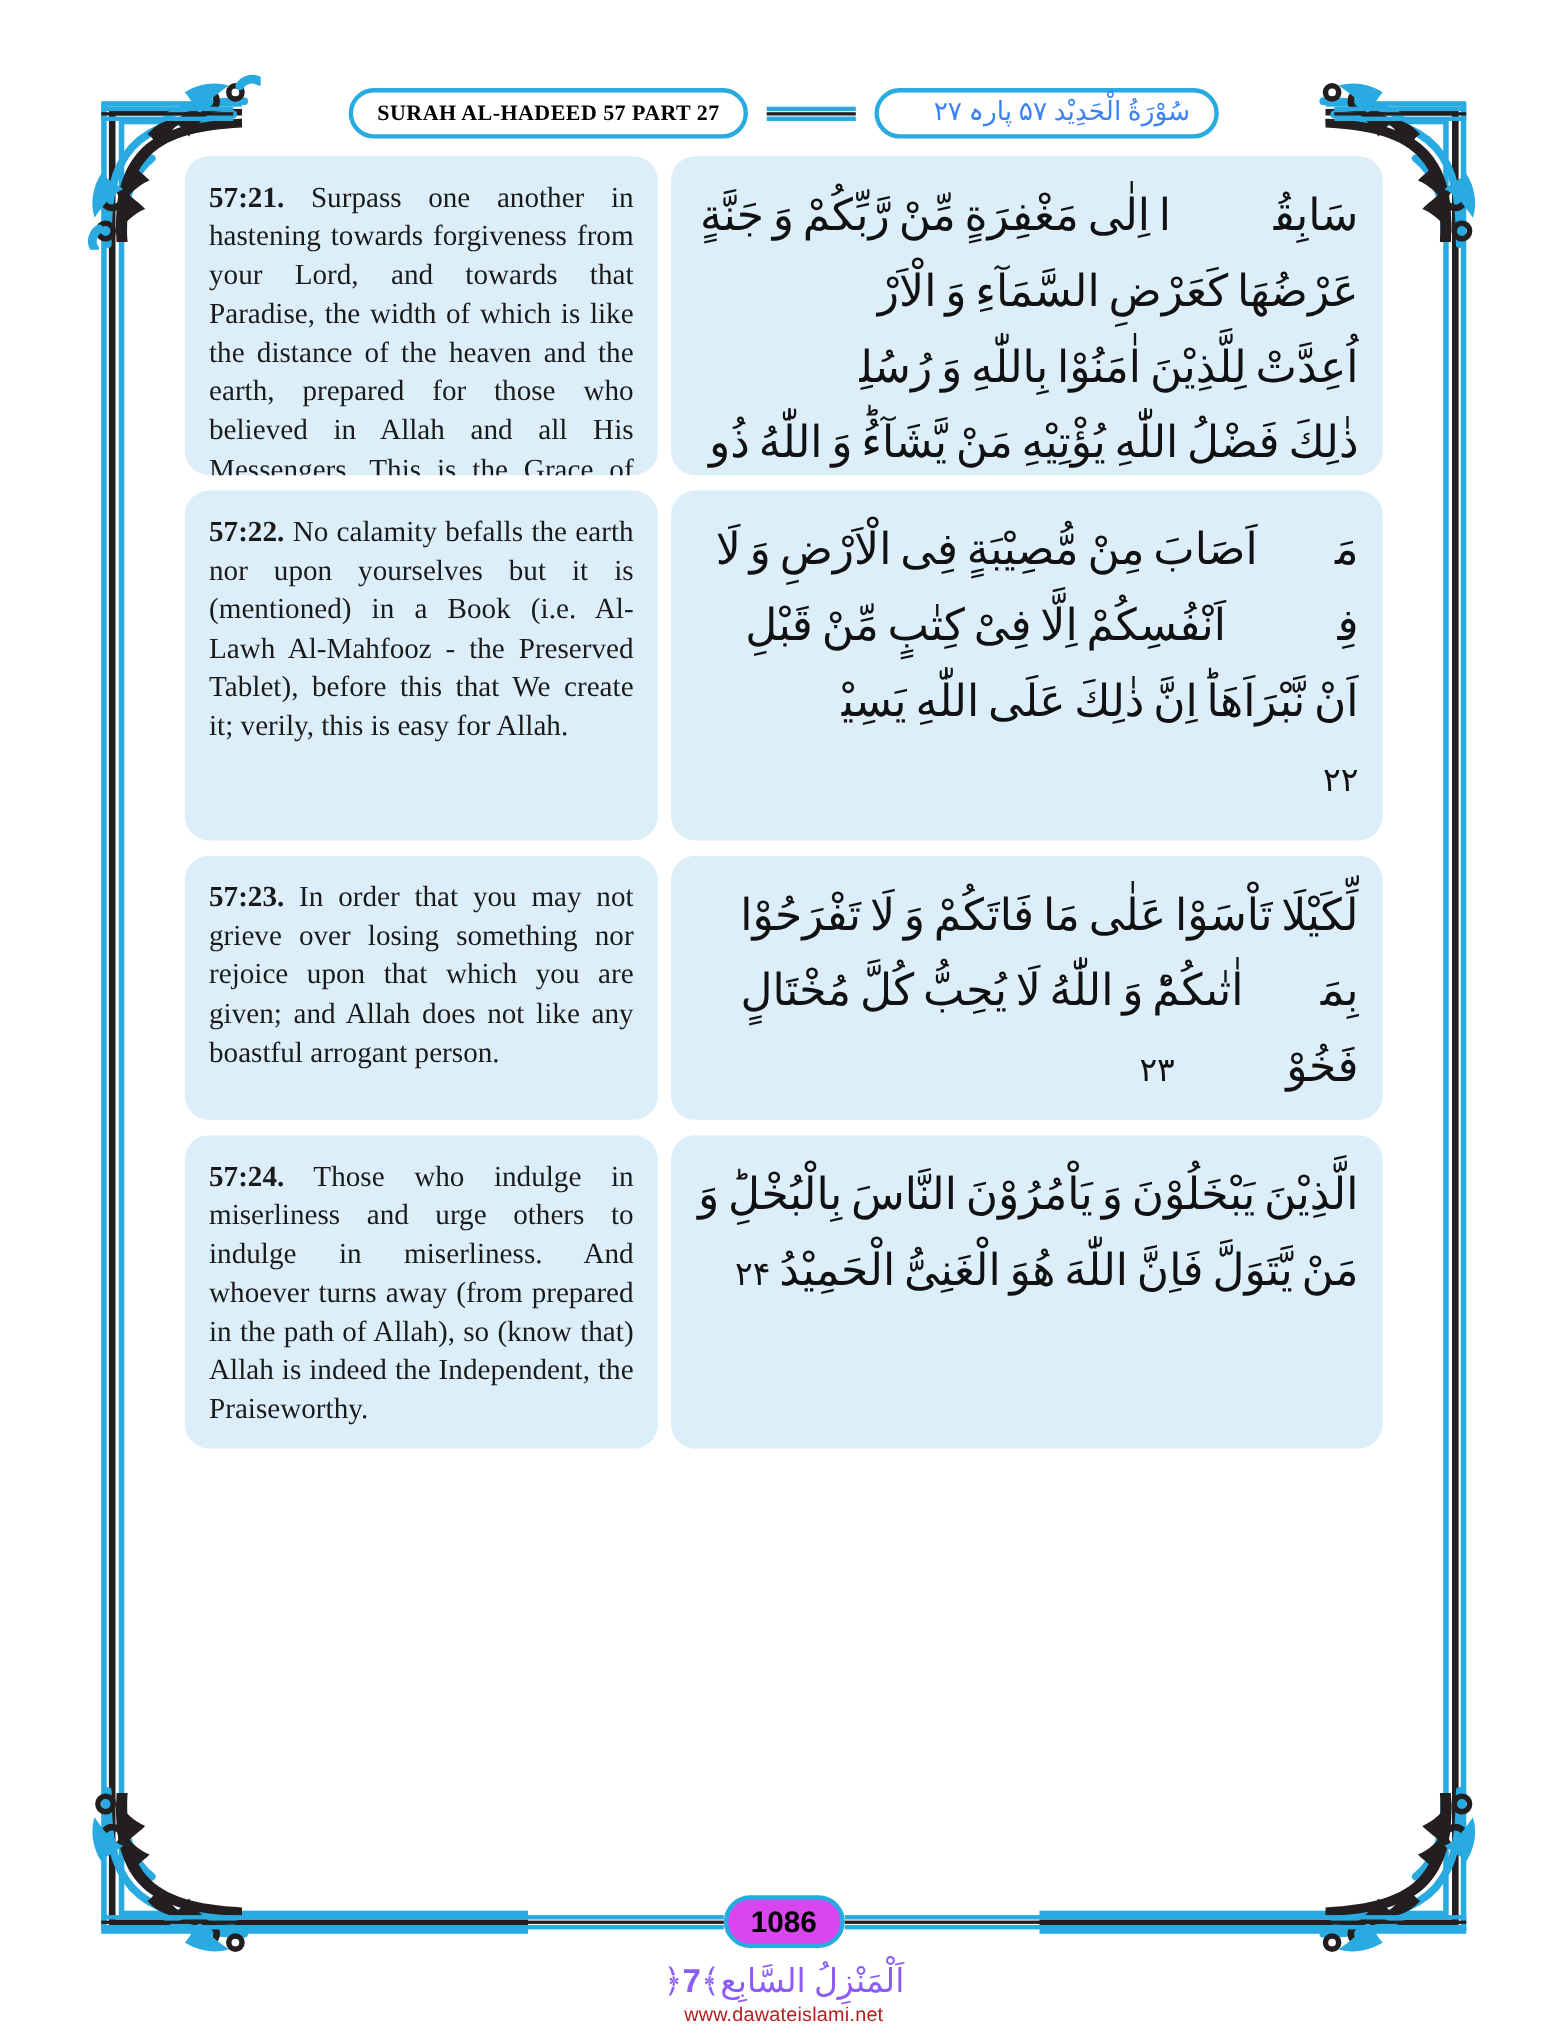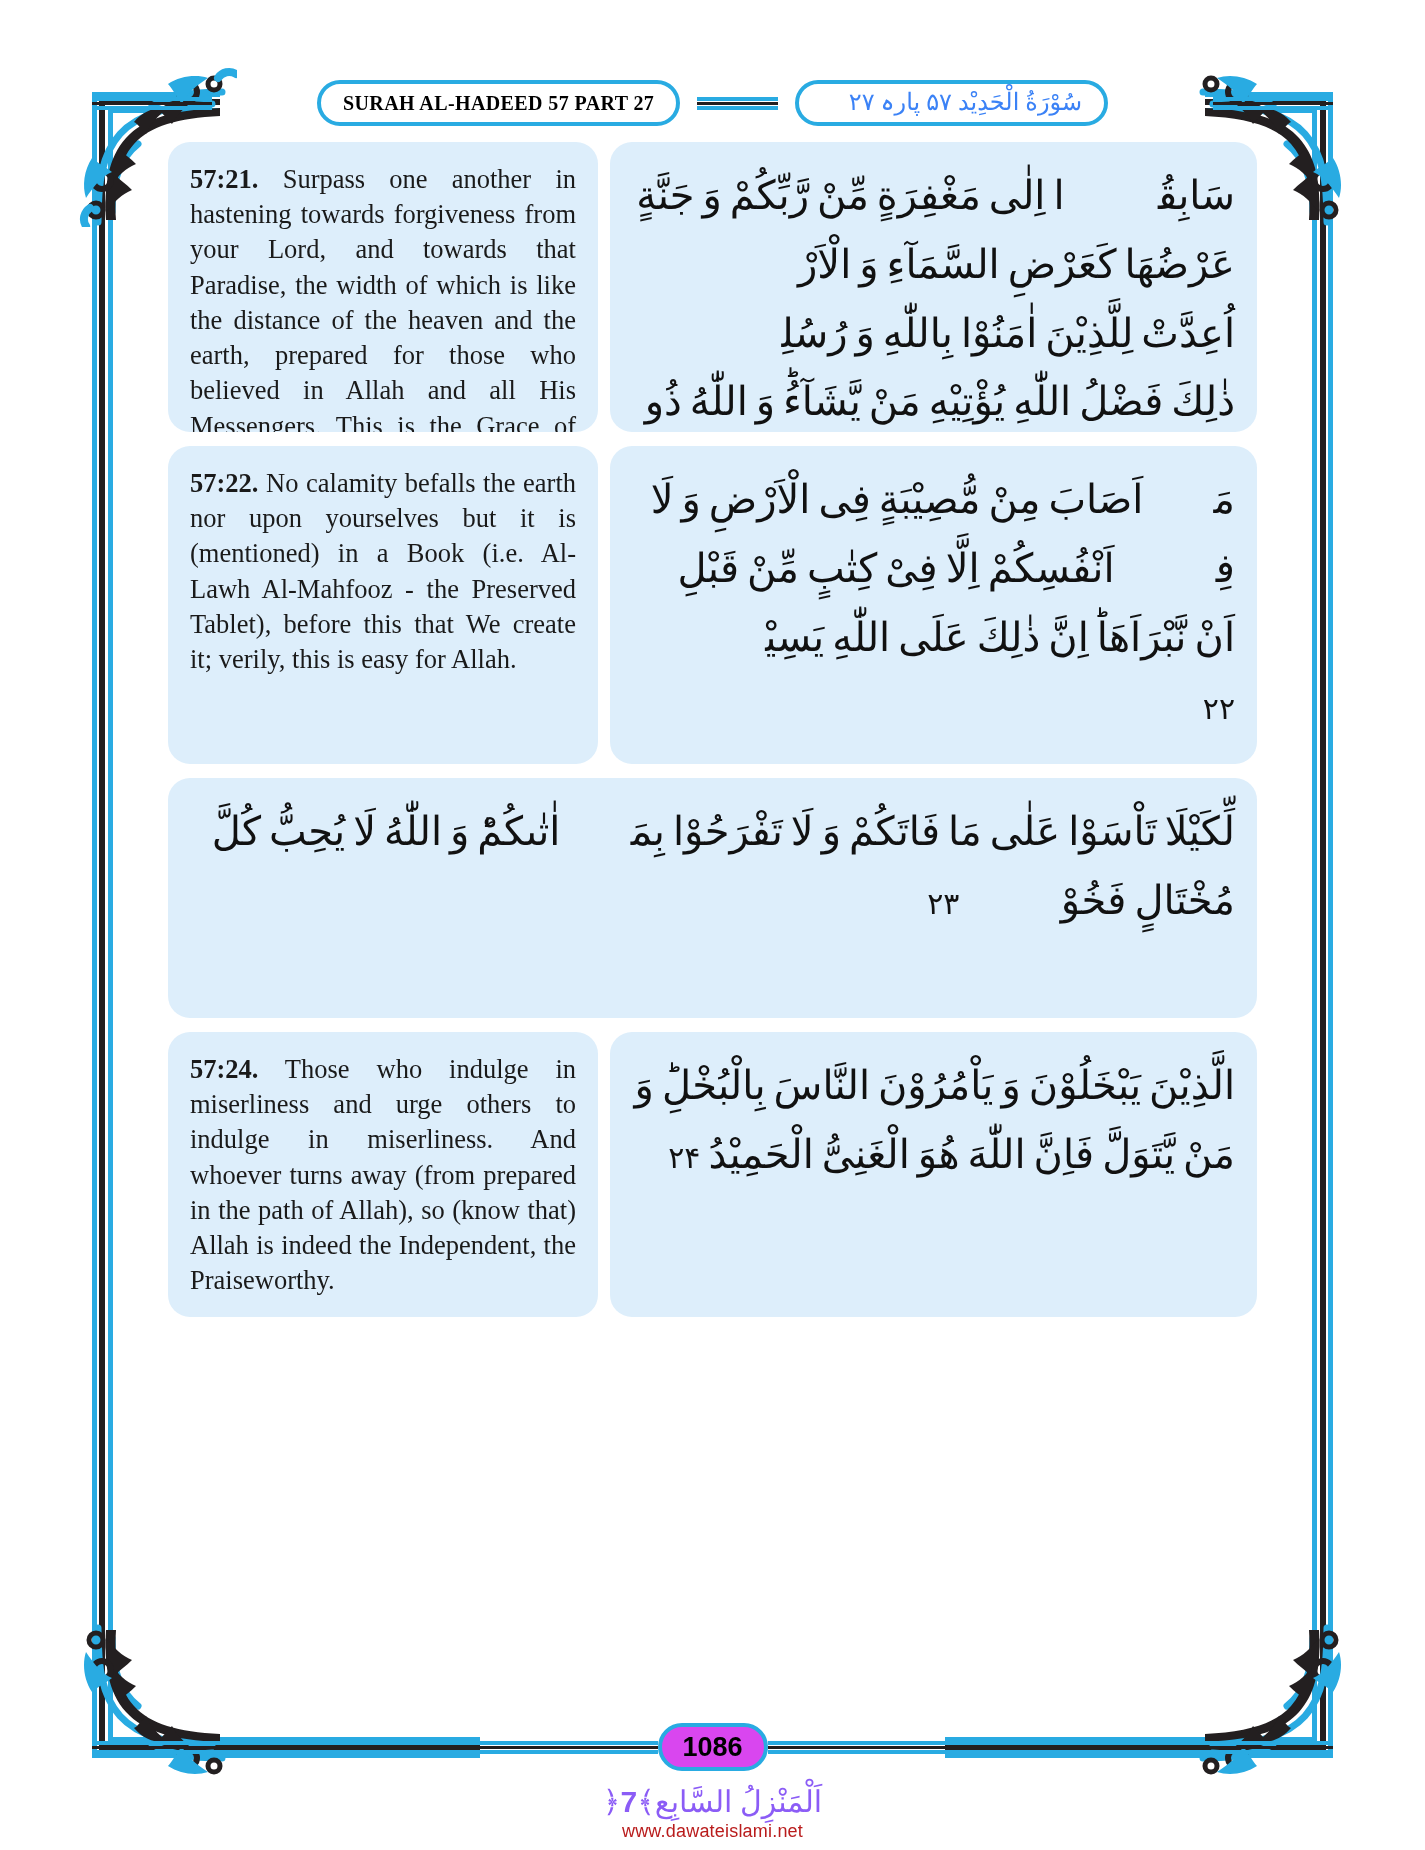--- a/index.html
+++ b/index.html
@@ -406,20 +406,23 @@
     <div class="verse-row v22">
       <div class="panel panel-en">
         <p class="en-text"><span class="ref">57:22.</span> <span>No calamity befalls the earth nor upon yourselves but it is (mentioned) in a Book (i.e. Al-Lawh Al-Mahfooz - the Preserved Tablet), before this that We create it; verily, this is easy for Allah.</span></p>
       </div>
       <div class="panel panel-ar">
         <p class="ar-text"><span>مَاۤ اَصَابَ مِنْ مُّصِیْبَةٍ فِی الْاَرْضِ وَ لَا فِیْۤ اَنْفُسِكُمْ اِلَّا فِیْ كِتٰبٍ مِّنْ قَبْلِ اَنْ نَّبْرَاَهَاؕ اِنَّ ذٰلِكَ عَلَى اللّٰهِ یَسِیْرٌۚۖ</span> <span class="ar-marker">۲۲</span></p>
       </div>
     </div>
 
     <div class="verse-row v23">
+      <div class="panel panel-en">
+        <p class="en-text"><span class="ref">57:23.</span> <span>In order that you may not grieve over losing something nor rejoice upon that which you are given; and Allah does not like any boastful arrogant person.</span></p>
+      </div>
       <div class="panel panel-ar">
         <p class="ar-text"><span>لِّكَیْلَا تَاْسَوْا عَلٰى مَا فَاتَكُمْ وَ لَا تَفْرَحُوْا بِمَاۤ اٰتٰىكُمْؕ وَ اللّٰهُ لَا یُحِبُّ كُلَّ مُخْتَالٍ فَخُوْرِۙ</span> <span class="ar-marker">۲۳</span></p>
       </div>
     </div>
 
     <div class="verse-row v24">
       <div class="panel panel-en">
         <p class="en-text"><span class="ref">57:24.</span> <span>Those who indulge in miserliness and urge others to indulge in miserliness. And whoever turns away (from prepared in the path of Allah), so (know that) Allah is indeed the Independent, the Praiseworthy.</span></p>
       </div>
       <div class="panel panel-ar">

